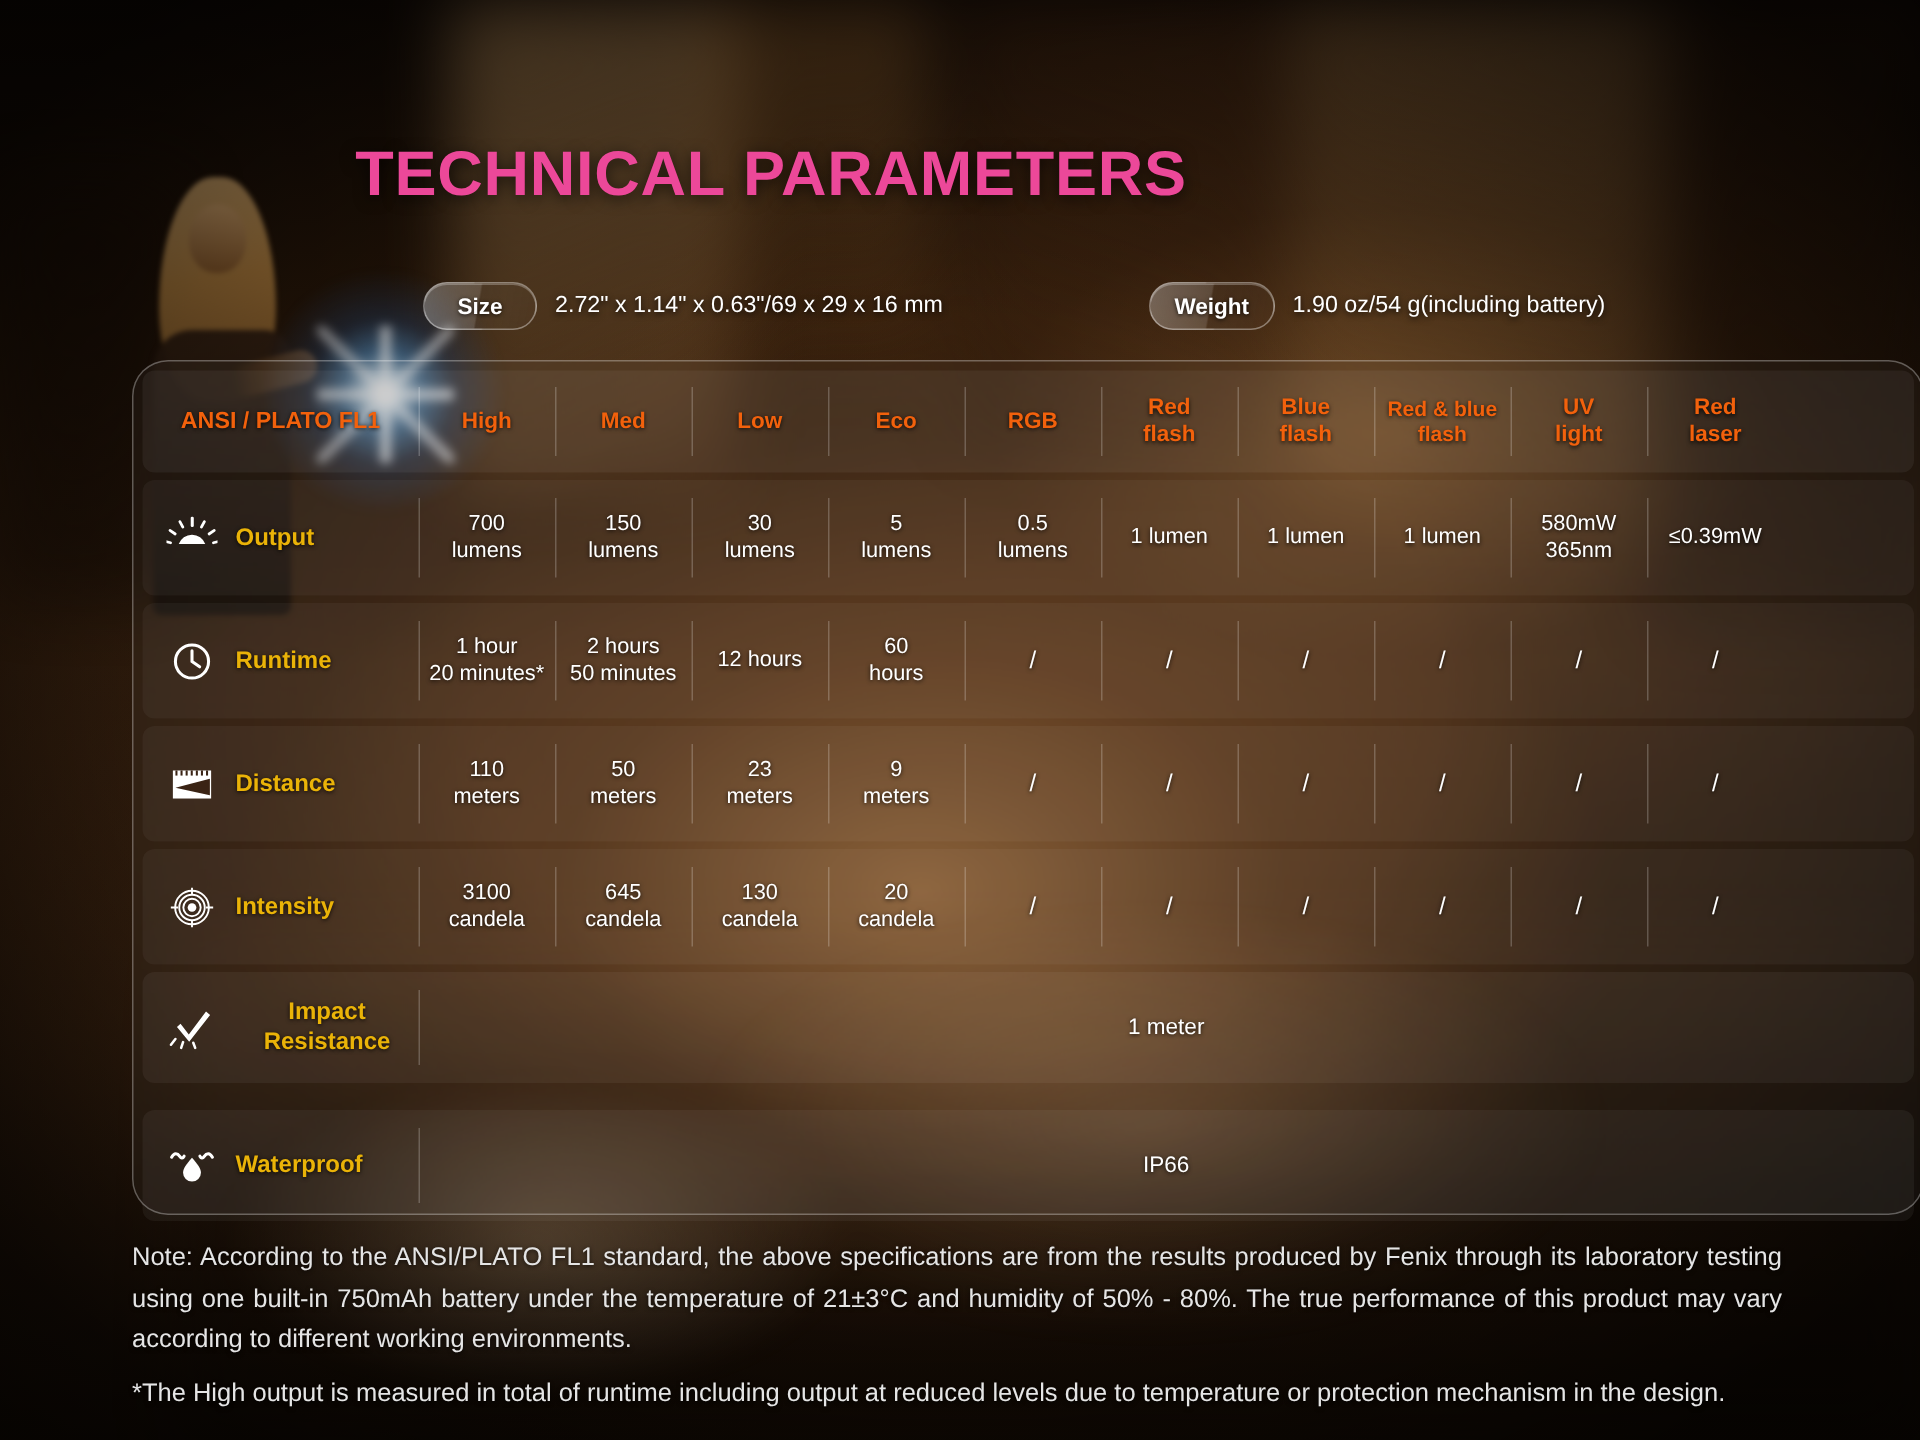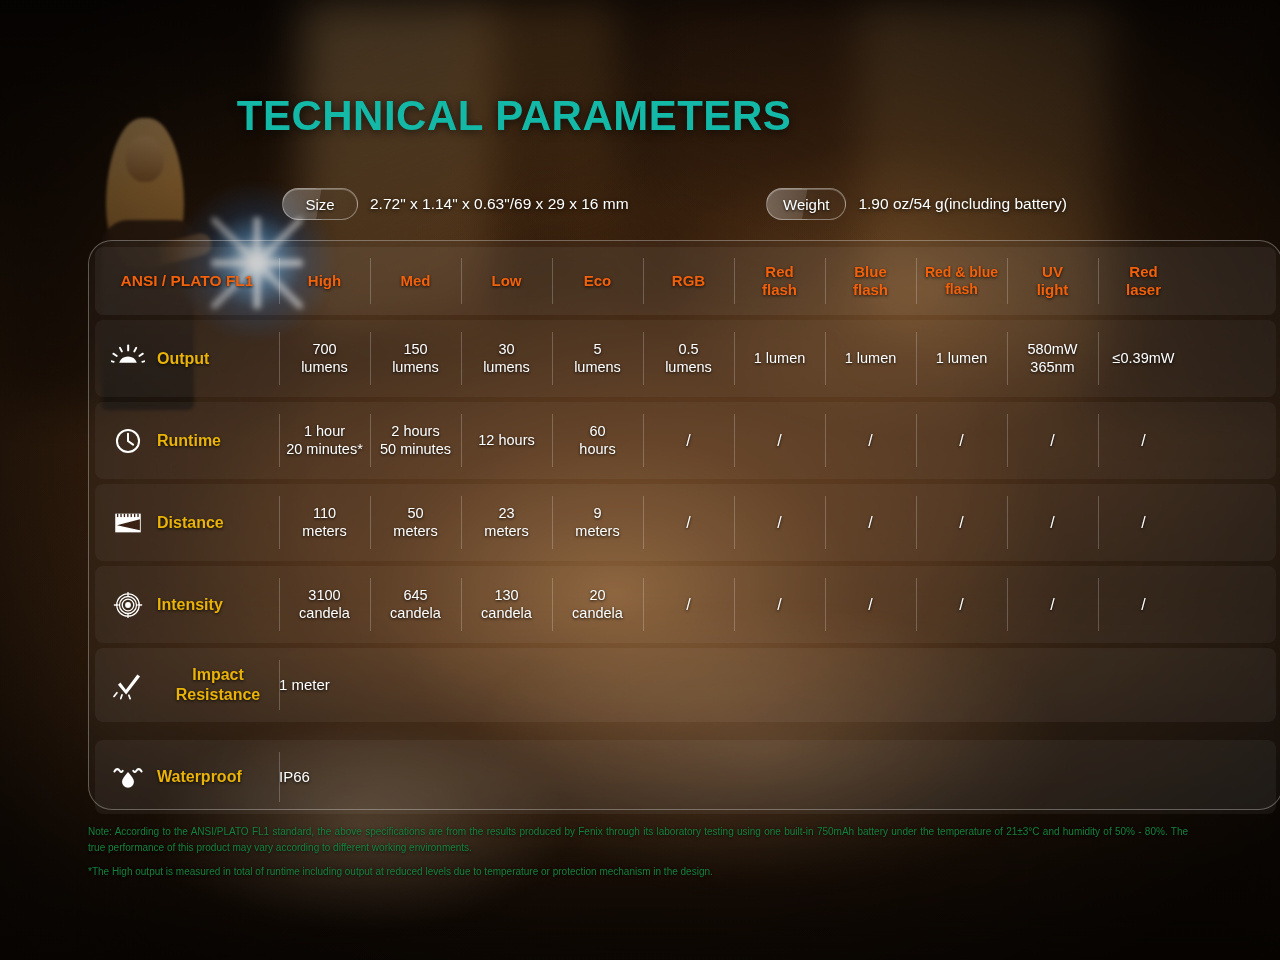--- a/index.html
+++ b/index.html
@@ -96,40 +96,40 @@
       linear-gradient(45deg, transparent 46%, rgba(255,255,255,.8) 50%, transparent 54%),
       linear-gradient(-45deg, transparent 46%, rgba(255,255,255,.8) 50%, transparent 54%);
     transform: scale(2.4); filter: blur(1.2px);
   }
 
   
   .title {
     position: absolute; left: 0; top: 92px; width: 1028px;
     text-align: center;
     font-size: 42px; font-weight: bold; letter-spacing: .5px;
-    color: #14b8a6;
+    color: #ec4899;
     text-shadow: 0 2px 10px rgba(0,0,0,.65);
   }
 
   
   .specbar { position: absolute; left: 0; top: 188px; width: 1280px; height: 38px; }
   .spec-group { position: absolute; display: flex; align-items: center; gap: 12px; }
   .spec-size   { left: 282px; }
   .spec-weight { left: 766px; }
 
   .pill {
     position: relative;
     min-width: 76px; height: 32px;
     padding: 0 16px;
     display: flex; align-items: center; justify-content: center;
     border-radius: 16px;
     border: 1px solid rgba(255,255,255,.38);
     background: linear-gradient(100deg, rgba(255,255,255,.30) 0%, rgba(255,255,255,.18) 48%, rgba(255,255,255,.05) 49%, rgba(255,255,255,.02) 100%);
     color: #ffffff;
-    font-size: 15px; font-weight: normal;
+    font-size: 15px; font-weight: bold;
     text-shadow: 0 1px 3px rgba(0,0,0,.8);
     box-shadow: inset 0 1px 0 rgba(255,255,255,.25);
   }
   .spec-value {
     color: #ffffff; font-size: 15.5px;
     text-shadow: 0 1px 4px rgba(0,0,0,.85);
     white-space: nowrap;
   }
 
   
@@ -186,28 +186,28 @@
     gap: 12px;
   }
   .label-text { font-weight: bold; font-size: 16px; color: #eab308; }
 
   .icon { width: 34px; height: 32px; flex: 0 0 34px; display: block; }
 
   .slash { font-size: 16px; color: #ffffff; }
 
   .merged {
     flex: 1 1 auto;
-    justify-content: flex-start;
+    justify-content: center;
     font-size: 15px;
   }
 
   
   .note {
     position: absolute; left: 88px; top: 824px; width: 1100px;
-    color: #15803d; font-size: 10px; line-height: 1.62;
+    color: #e5e5e5; font-size: 17px; line-height: 1.62;
     text-align: justify;
     text-shadow: 0 1px 3px rgba(0,0,0,.7);
   }
   .note p + p { margin-top: 8px; }
 </style>
 </head>
 <body>
 
 <div id="stage">
 

